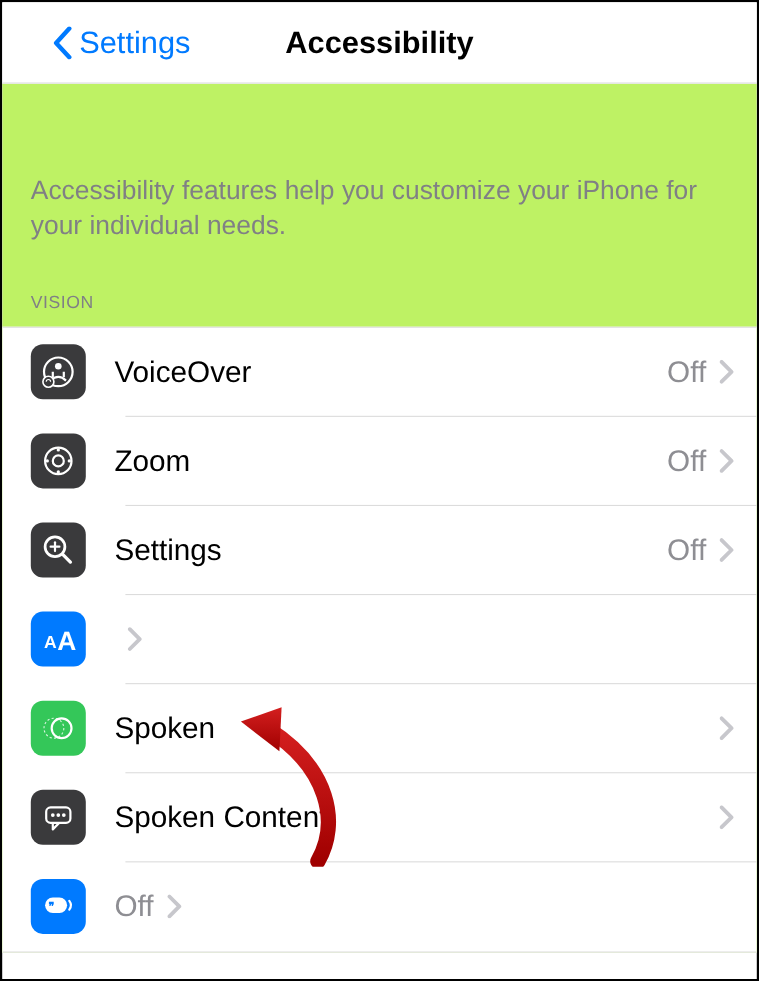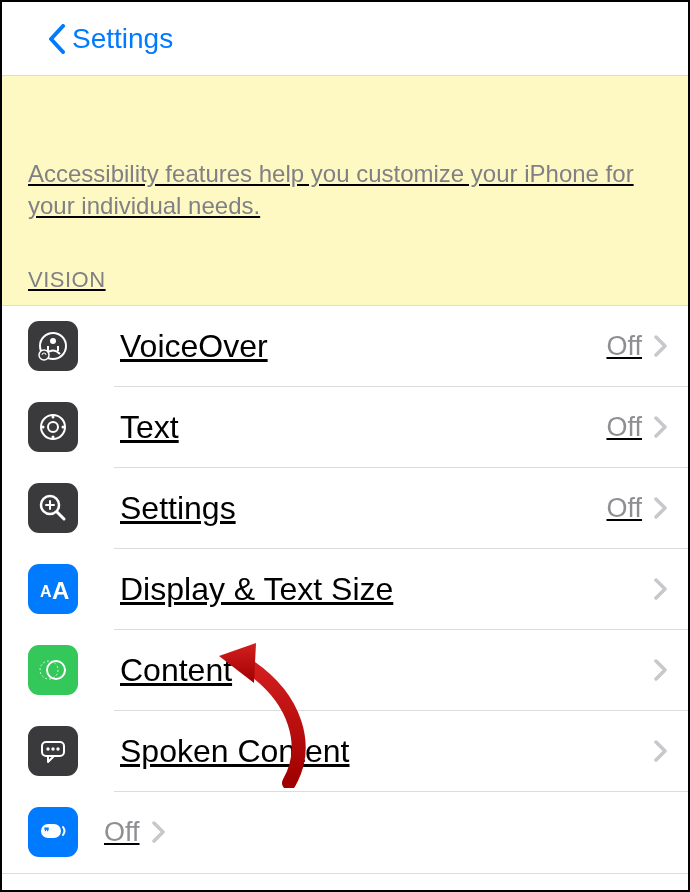--- a/index.html
+++ b/index.html
@@ -41,33 +41,32 @@
     }
     .page-title {
       position: absolute;
       left: 50%;
       transform: translateX(-50%);
       font-size: 28px;
       font-weight: 700;
       color: #000;
     }
     .content {
-      background: #fef9c3;
-      text-decoration: underline;
+      background: #bef264;
     }
     .description {
       padding: 82px 26px 16px 26px;
       color: #808085;
       font-size: 24px;
       line-height: 1.35;
     }
     .section-header {
       padding: 28px 26px 12px 26px;
       color: #808085;
-      font-size: 22px;
+      font-size: 16px;
       letter-spacing: 0.5px;
     }
     .list {
       background: #fff;
       border-top: 1px solid #dcdcdc;
       border-bottom: 1px solid #dcdcdc;
     }
     .row {
       display: flex;
       align-items: center;
@@ -89,25 +88,24 @@
       width: 50px;
       height: 50px;
       border-radius: 11px;
       display: flex;
       align-items: center;
       justify-content: center;
       margin-right: 26px;
       flex-shrink: 0;
     }
     .row-label {
-      font-size: 32px;
+      font-size: 27px;
       font-weight: 400;
       color: #000;
       flex: 1;
-      margin-left: 16px;
     }
     .row-value {
       font-size: 27px;
       color: #8e8e93;
       margin-right: 12px;
       font-weight: 500;
       text-align: center;
     }
     .chevron-right {
       width: 14px;
@@ -127,20 +125,21 @@
 </head>
 <body>
 
 <div class="header">
   <div class="back-button">
     <svg class="back-chevron" viewBox="0 0 18 30">
       <polyline points="15,2 3,15 15,28" fill="none" stroke="#007aff" stroke-width="4" stroke-linecap="round" stroke-linejoin="round"></polyline>
     </svg>
     <span>Settings</span>
   </div>
+  <div class="page-title">Accessibility</div>
 </div>
 
 <div class="content">
   <div class="description">Accessibility features help you customize your iPhone for your individual needs.</div>
   <div class="section-header">VISION</div>
 
   <div class="list">
 
     <div class="row">
       <div class="icon-box" style="background:#3a3a3c">
@@ -165,21 +164,21 @@
       <div class="icon-box" style="background:#3a3a3c">
         <svg width="34" height="34" viewBox="0 0 34 34">
           <circle cx="17" cy="17" r="12" fill="none" stroke="#fff" stroke-width="2"></circle>
           <circle cx="17" cy="17" r="5" fill="none" stroke="#fff" stroke-width="2"></circle>
           <circle cx="17" cy="7" r="1.5" fill="#fff"></circle>
           <circle cx="17" cy="27" r="1.5" fill="#fff"></circle>
           <circle cx="7" cy="17" r="1.5" fill="#fff"></circle>
           <circle cx="27" cy="17" r="1.5" fill="#fff"></circle>
         </svg>
       </div>
-      <div class="row-label">Text</div>
+      <div class="row-label">Zoom</div>
       <div class="row-value">Off</div>
       <svg class="chevron-right" viewBox="0 0 14 22">
         <polyline points="2,2 11,11 2,20" fill="none" stroke="#c7c7cc" stroke-width="3.5" stroke-linecap="round" stroke-linejoin="round"></polyline>
       </svg>
     </div>
 
     <div class="row">
       <div class="icon-box" style="background:#3a3a3c">
         <svg width="34" height="34" viewBox="0 0 34 34">
           <circle cx="14" cy="14" r="9" fill="none" stroke="#fff" stroke-width="2.5"></circle>
@@ -195,35 +194,34 @@
       </svg>
     </div>
 
     <div class="row">
       <div class="icon-box" style="background:#007aff">
         <svg width="40" height="34" viewBox="0 0 40 34">
           <text x="7" y="25" font-size="16" fill="#fff" font-family="Arial" font-weight="600">A</text>
           <text x="19" y="27" font-size="24" fill="#fff" font-family="Arial" font-weight="600">A</text>
         </svg>
       </div>
-      <div class="row-label">Display &amp; Text Size</div>
       <div class="row-value"></div>
       <svg class="chevron-right" viewBox="0 0 14 22">
         <polyline points="2,2 11,11 2,20" fill="none" stroke="#c7c7cc" stroke-width="3.5" stroke-linecap="round" stroke-linejoin="round"></polyline>
       </svg>
     </div>
 
     <div class="row">
       <div class="icon-box" style="background:#34c759">
         <svg width="34" height="34" viewBox="0 0 34 34">
           <circle cx="20" cy="17" r="9" fill="none" stroke="#fff" stroke-width="2"></circle>
           <circle cx="13" cy="17" r="9" fill="none" stroke="#fff" stroke-width="1" stroke-dasharray="2,2" opacity="0.8"></circle>
         </svg>
       </div>
-      <div class="row-label">Content</div>
+      <div class="row-label">Spoken</div>
       <div class="row-value"></div>
       <svg class="chevron-right" viewBox="0 0 14 22">
         <polyline points="2,2 11,11 2,20" fill="none" stroke="#c7c7cc" stroke-width="3.5" stroke-linecap="round" stroke-linejoin="round"></polyline>
       </svg>
     </div>
 
     <div class="row">
       <div class="icon-box" style="background:#3a3a3c">
         <svg width="34" height="34" viewBox="0 0 34 34">
           <rect x="6" y="8" width="22" height="14" rx="4" fill="none" stroke="#fff" stroke-width="2"></rect>

